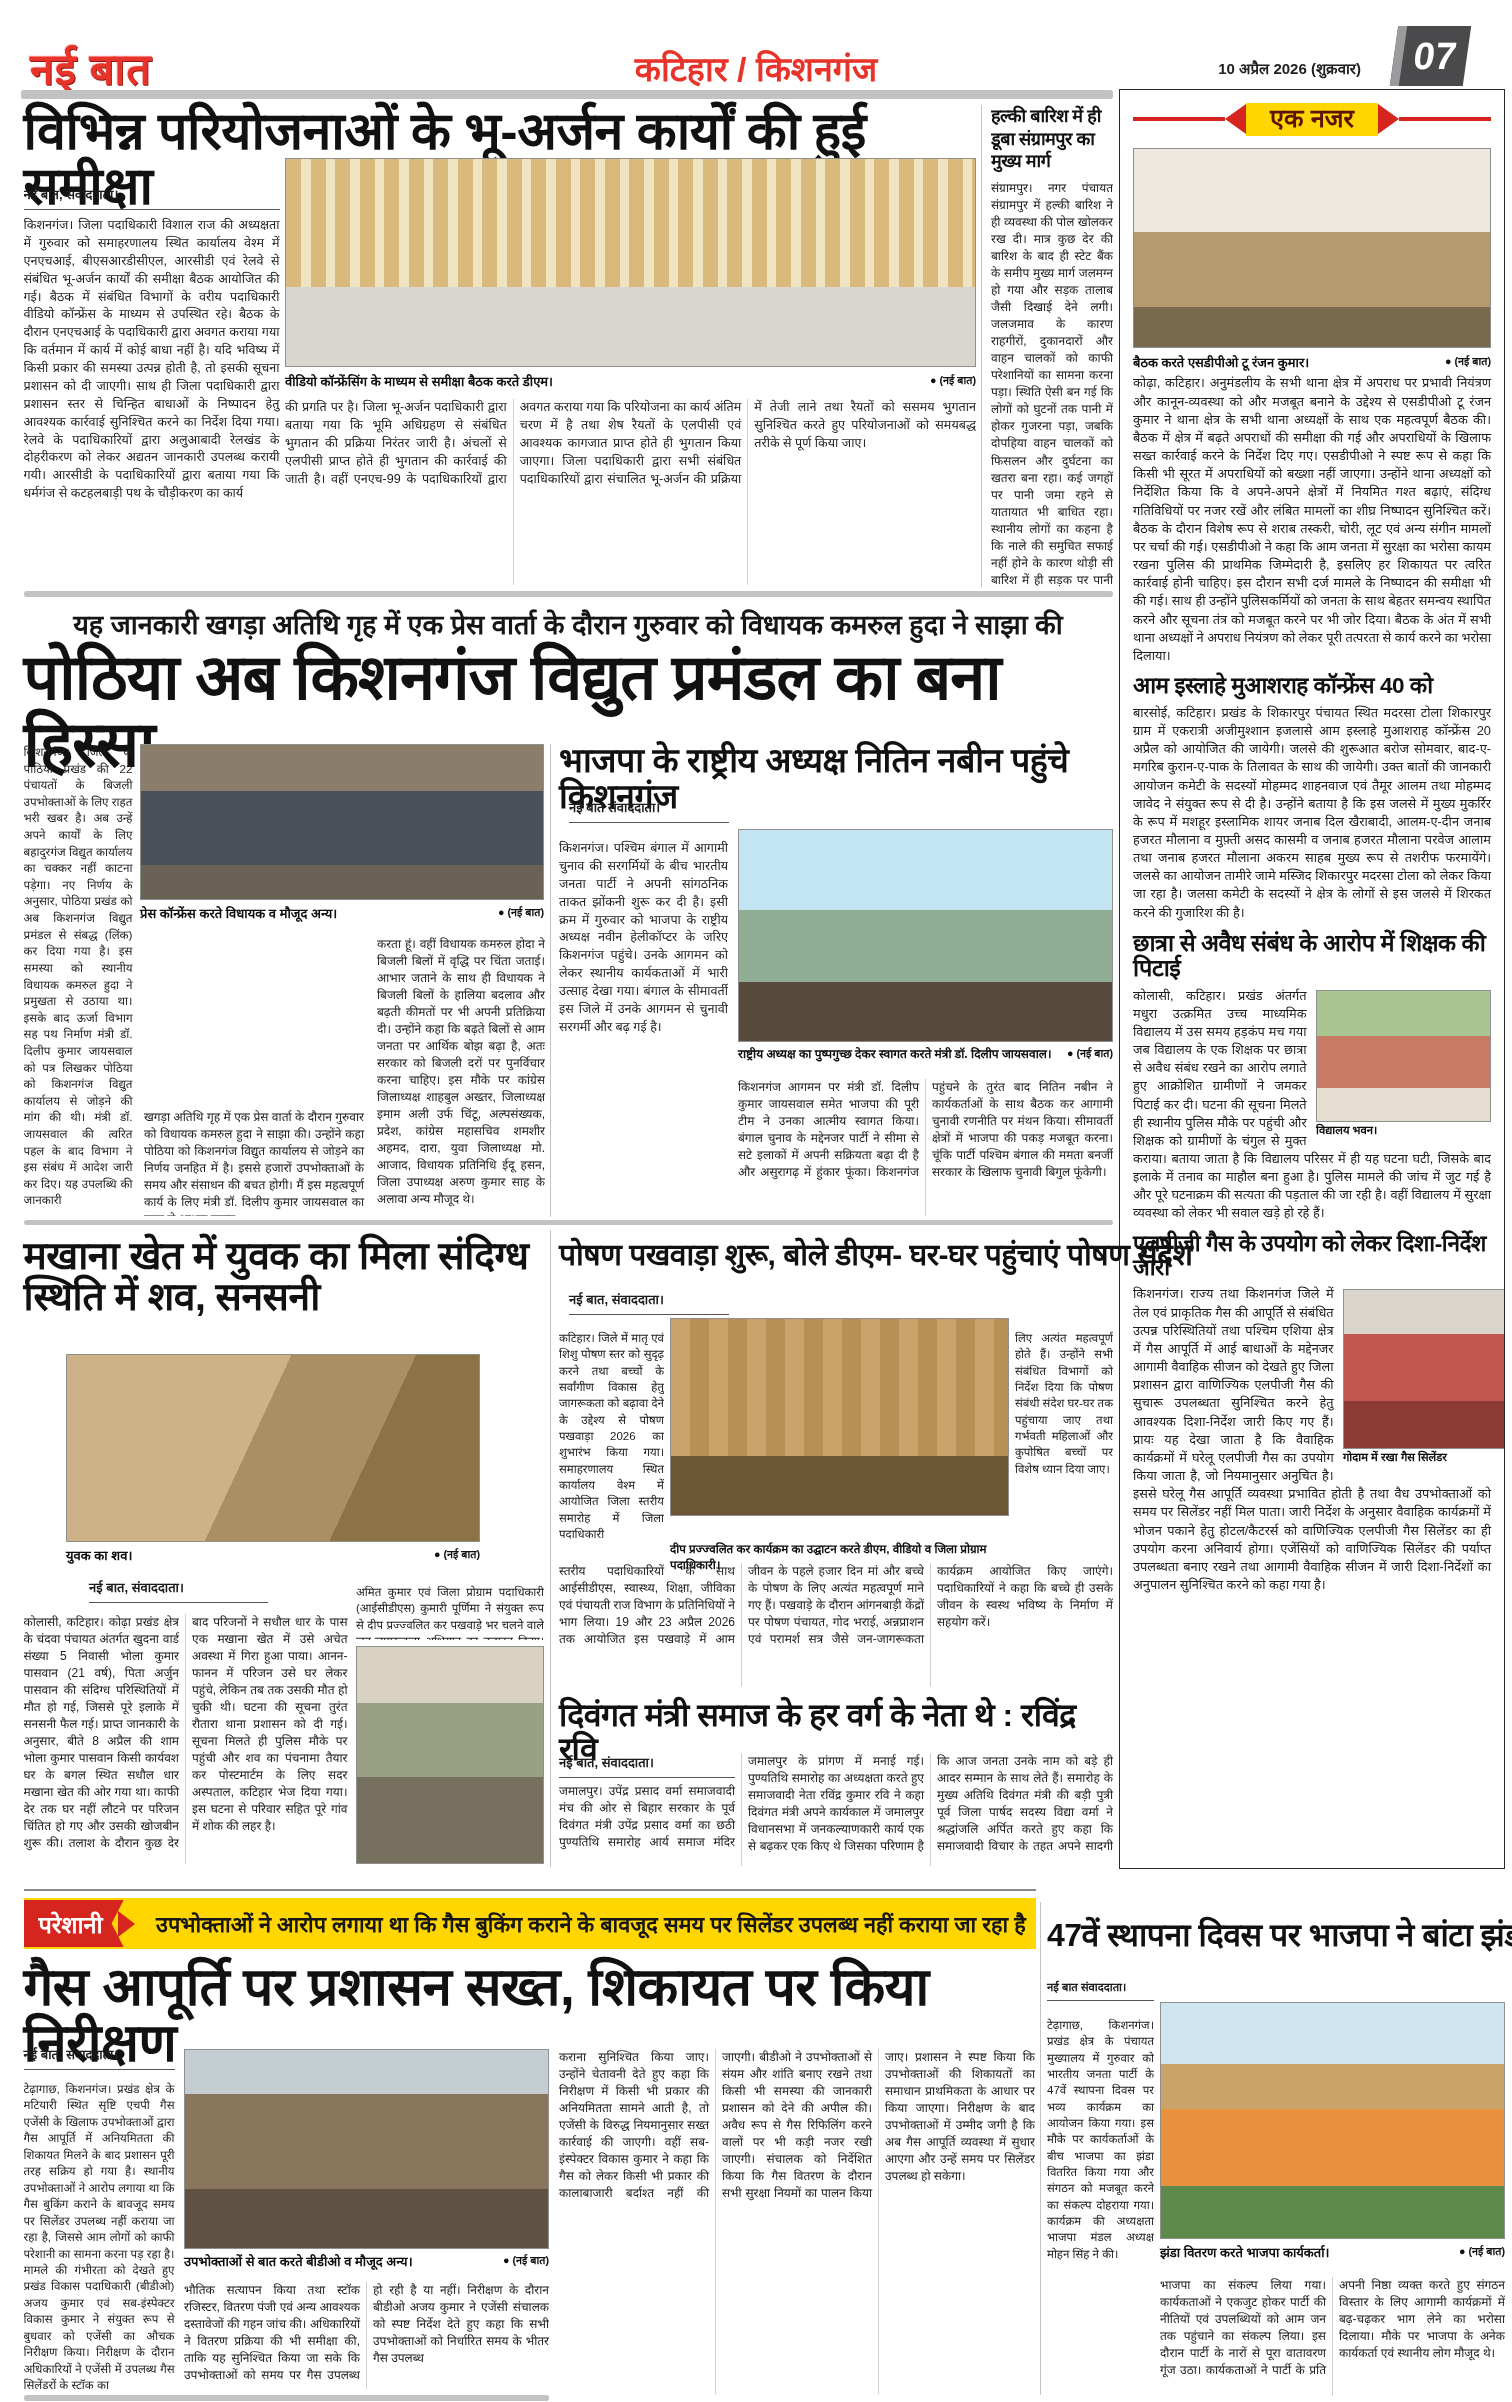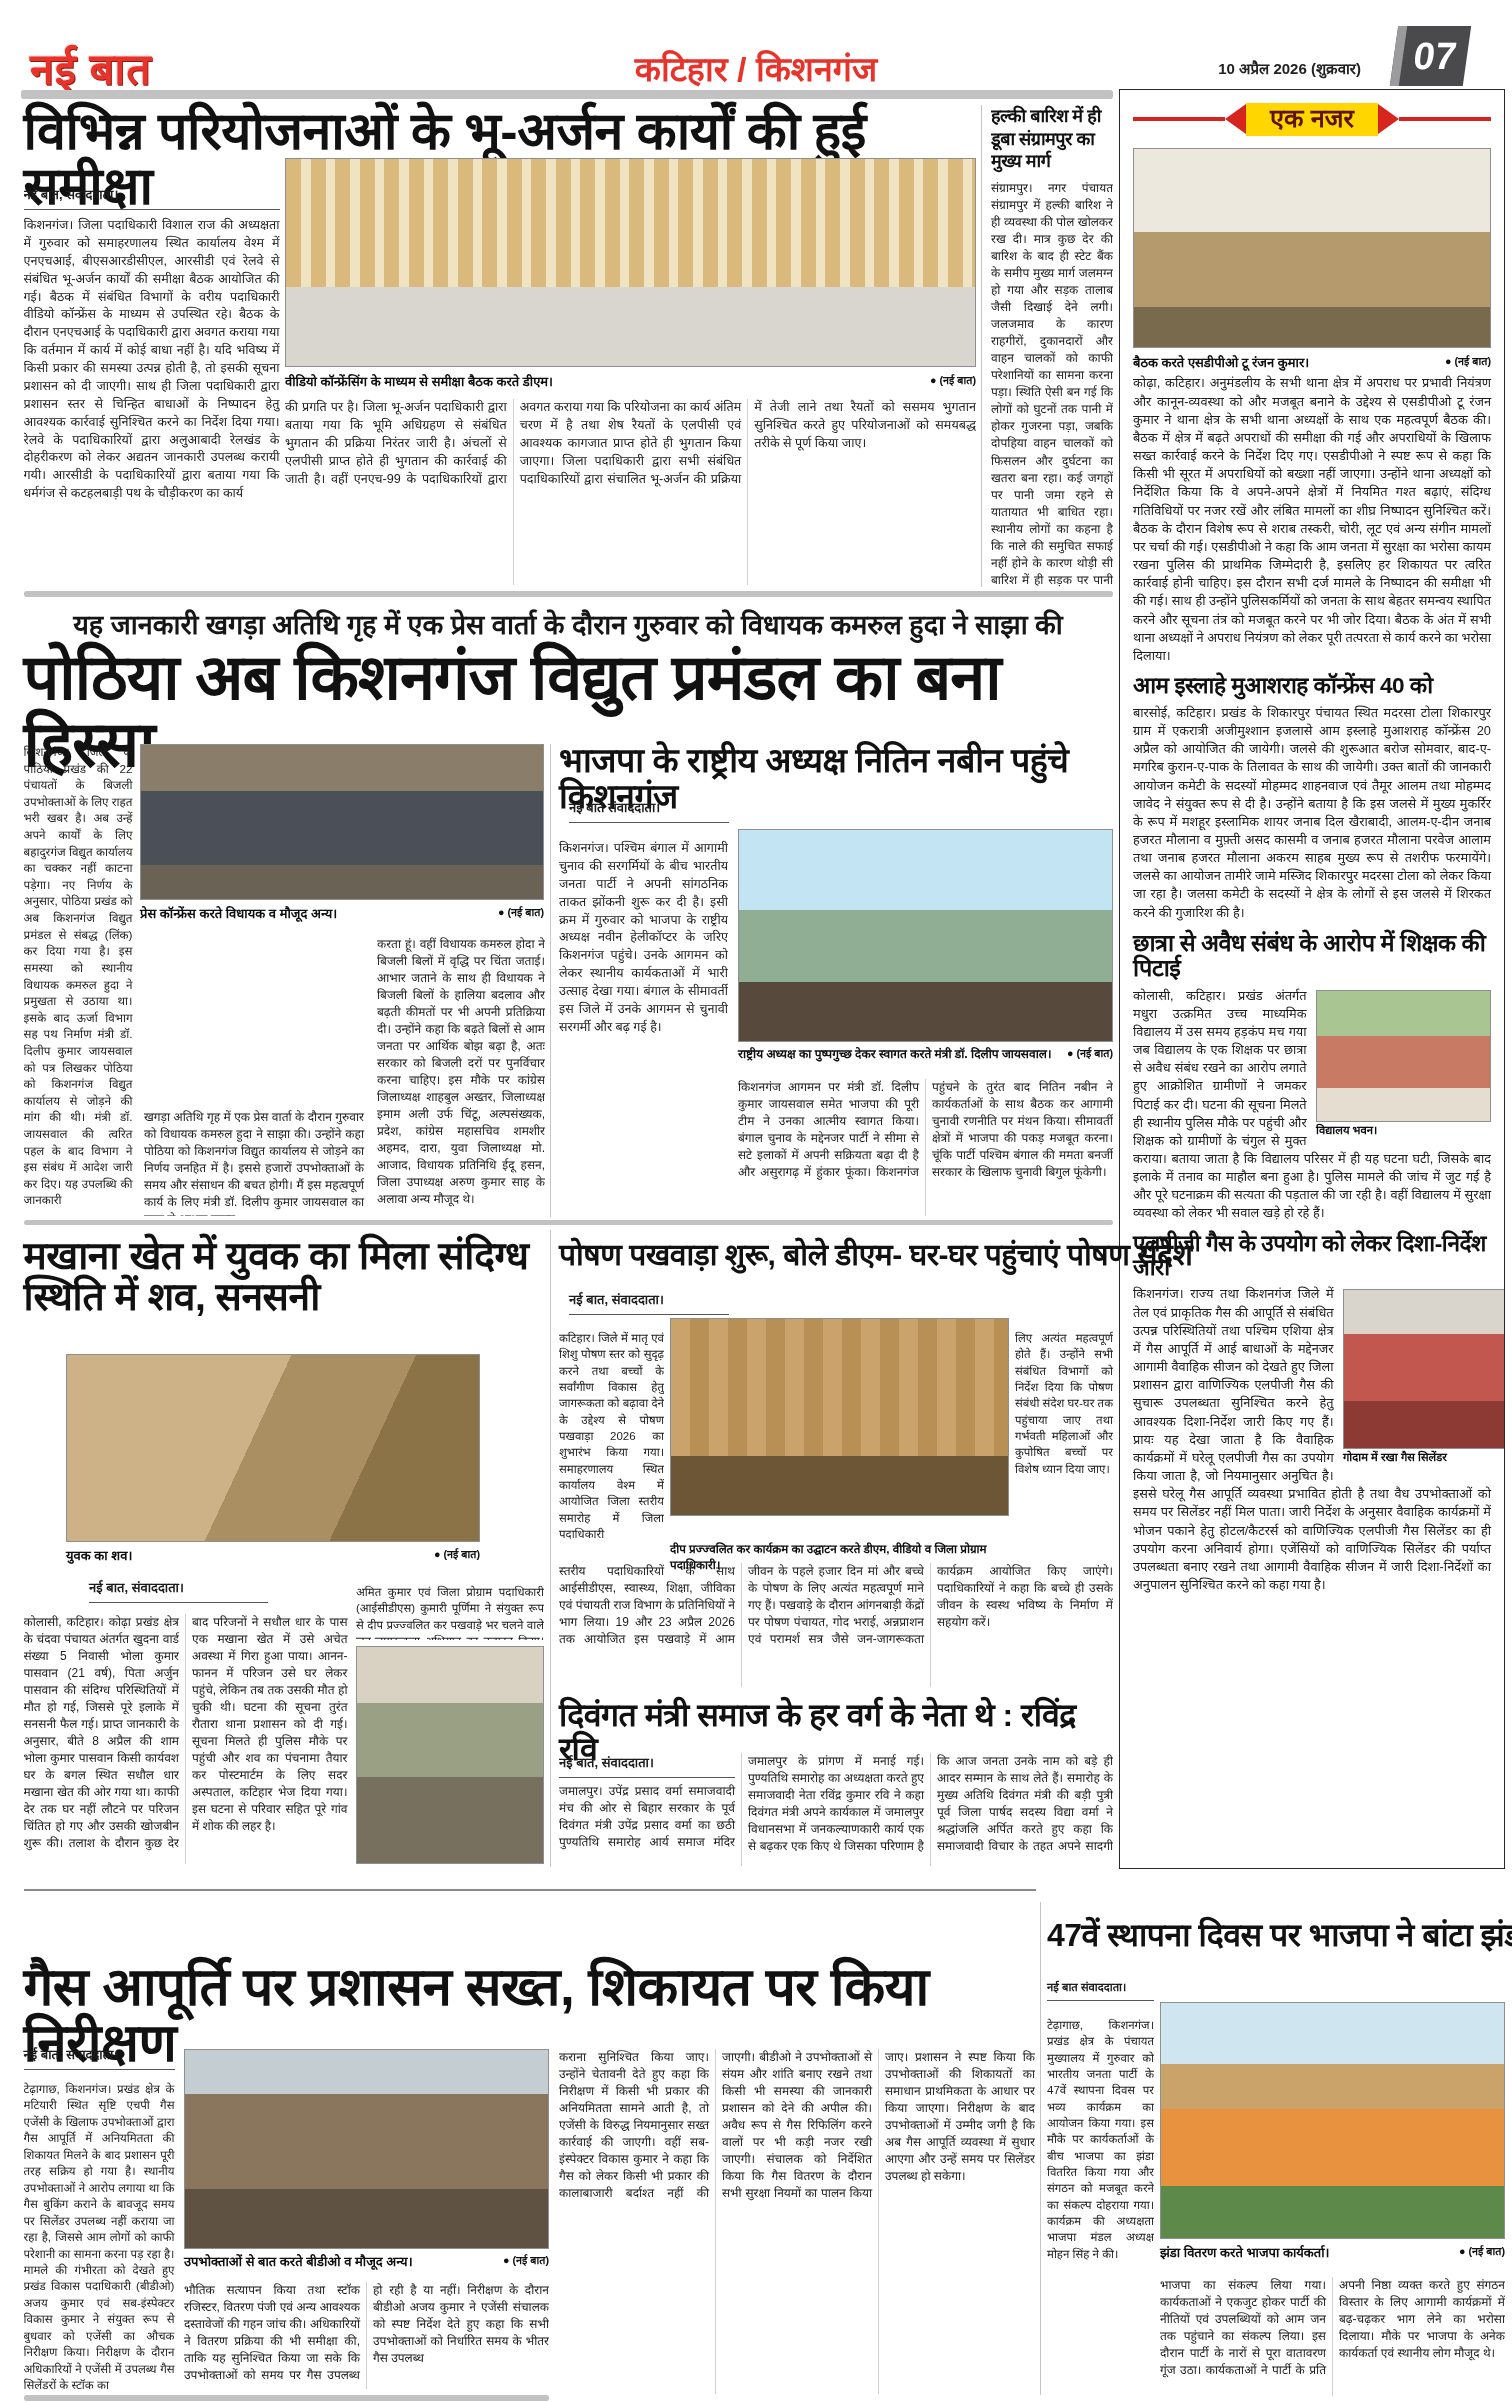--- a/index.html
+++ b/index.html
@@ -210,20 +210,25 @@
     <p class="body j" style="margin:0;font-size:12px;">स्तरीय पदाधिकारियों के साथ आईसीडीएस, स्वास्थ्य, शिक्षा, जीविका एवं पंचायती राज विभाग के प्रतिनिधियों ने भाग लिया। 19 और 23 अप्रैल 2026 तक आयोजित इस पखवाड़े में आम जीवन के पहले हजार दिन मां और बच्चे के पोषण के लिए अत्यंत महत्वपूर्ण माने गए हैं। पखवाड़े के दौरान आंगनबाड़ी केंद्रों पर पोषण पंचायत, गोद भराई, अन्नप्राशन एवं परामर्श सत्र जैसे जन-जागरूकता कार्यक्रम आयोजित किए जाएंगे। पदाधिकारियों ने कहा कि बच्चे ही उसके जीवन के स्वस्थ भविष्य के निर्माण में सहयोग करें।</p>
   </div>
 
   <div class="abs hl" style="left:559px;top:1699px;width:554px;font-size:32px;">दिवंगत मंत्री समाज के हर वर्ग के नेता थे : रविंद्र रवि</div>
   <div class="abs clip cols3" style="left:559px;top:1753px;width:554px;height:113px;">
     <div class="byline" style="margin-bottom:5.6px;">नई बात, संवाददाता।</div>
     <p class="body j" style="margin:0;font-size:12px;">जमालपुर। उपेंद्र प्रसाद वर्मा समाजवादी मंच की ओर से बिहार सरकार के पूर्व दिवंगत मंत्री उपेंद्र प्रसाद वर्मा का छठी पुण्यतिथि समारोह आर्य समाज मंदिर जमालपुर के प्रांगण में मनाई गई। पुण्यतिथि समारोह का अध्यक्षता करते हुए समाजवादी नेता रविंद्र कुमार रवि ने कहा दिवंगत मंत्री अपने कार्यकाल में जमालपुर विधानसभा में जनकल्याणकारी कार्य एक से बढ़कर एक किए थे जिसका परिणाम है कि आज जनता उनके नाम को बड़े ही आदर सम्मान के साथ लेते हैं। समारोह के मुख्य अतिथि दिवंगत मंत्री की बड़ी पुत्री पूर्व जिला पार्षद सदस्य विद्या वर्मा ने श्रद्धांजलि अर्पित करते हुए कहा कि समाजवादी विचार के तहत अपने सादगी के लिए दिवंगत मंत्री जाने जाते थे जो अपने 25 साल के कार्यकाल में जमालपुर में जो विकास की लकीर उन्होंने खींची थी उनका आज भी लोग मार्गदर्शन करते हैं।</p>
   </div>
 
   <div class="abs rule-thin" style="left:23.5px;top:1889px;width:1012px;height:1.9px;"></div>
+  <div class="abs banner" style="left:23.5px;top:1898px;width:1012px;height:51px;">
+    <div class="banner-label">परेशानी</div>
+    <div class="banner-arrow"></div>
+    <div class="banner-text">उपभोक्ताओं ने आरोप लगाया था कि गैस बुकिंग कराने के बावजूद समय पर सिलेंडर उपलब्ध नहीं कराया जा रहा है</div>
+  </div>
   <div class="abs hl" style="left:23.5px;top:1959px;width:1012px;font-size:53px;">गैस आपूर्ति पर प्रशासन सख्त, शिकायत पर किया निरीक्षण</div>
   <div class="abs byline" style="left:23.5px;top:2045px;width:151px;">नई बात, संवाददाता।</div>
   <div class="abs clip" style="left:23.5px;top:2081px;width:151px;height:313px;">
     <p class="body j" style="margin:0;font-size:11.6px;">टेढ़ागाछ, किशनगंज। प्रखंड क्षेत्र के मटियारी स्थित सृष्टि एचपी गैस एजेंसी के खिलाफ उपभोक्ताओं द्वारा गैस आपूर्ति में अनियमितता की शिकायत मिलने के बाद प्रशासन पूरी तरह सक्रिय हो गया है। स्थानीय उपभोक्ताओं ने आरोप लगाया था कि गैस बुकिंग कराने के बावजूद समय पर सिलेंडर उपलब्ध नहीं कराया जा रहा है, जिससे आम लोगों को काफी परेशानी का सामना करना पड़ रहा है। मामले की गंभीरता को देखते हुए प्रखंड विकास पदाधिकारी (बीडीओ) अजय कुमार एवं सब-इंस्पेक्टर विकास कुमार ने संयुक्त रूप से बुधवार को एजेंसी का औचक निरीक्षण किया। निरीक्षण के दौरान अधिकारियों ने एजेंसी में उपलब्ध गैस सिलेंडरों के स्टॉक का</p>
   </div>
   <div class="abs ph ph-crowd" style="left:184px;top:2049px;width:365px;height:200px;"></div>
   <div class="abs cap-row" style="left:184px;top:2252px;width:365px;">
     <span class="cap">उपभोक्ताओं से बात करते बीडीओ व मौजूद अन्य।</span>
     <span class="credit">● (नई बात)</span>
   </div>

